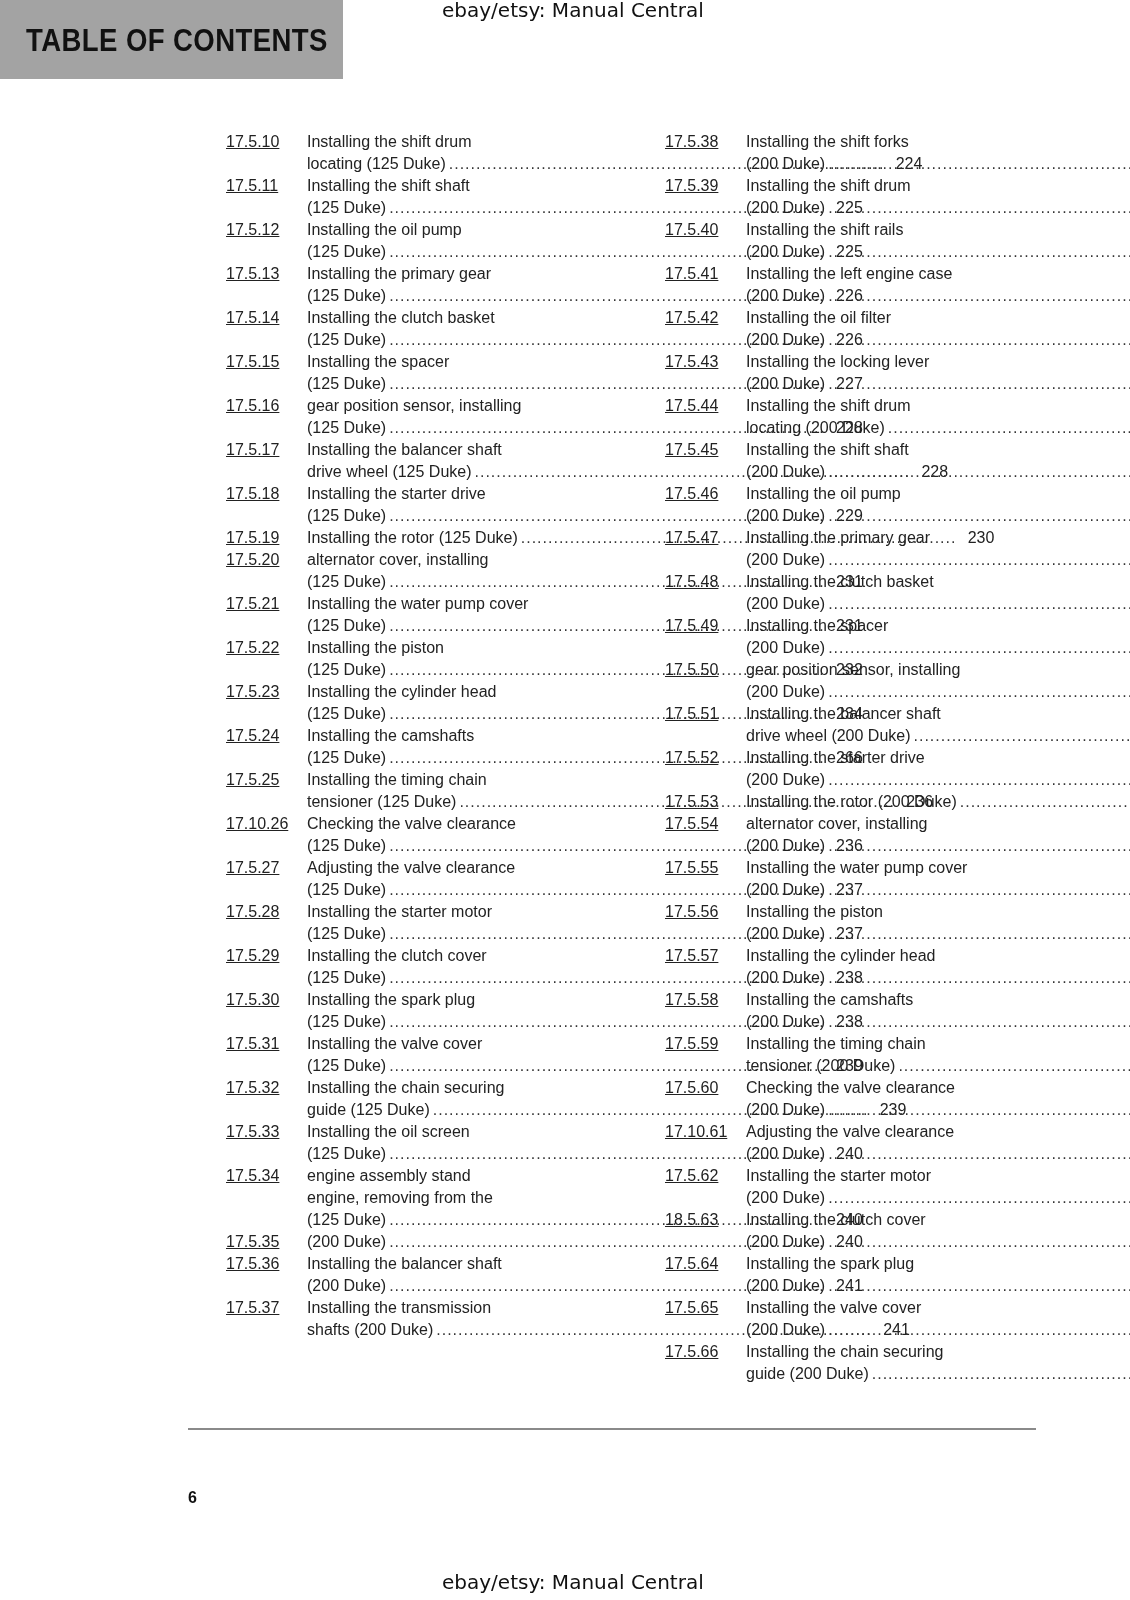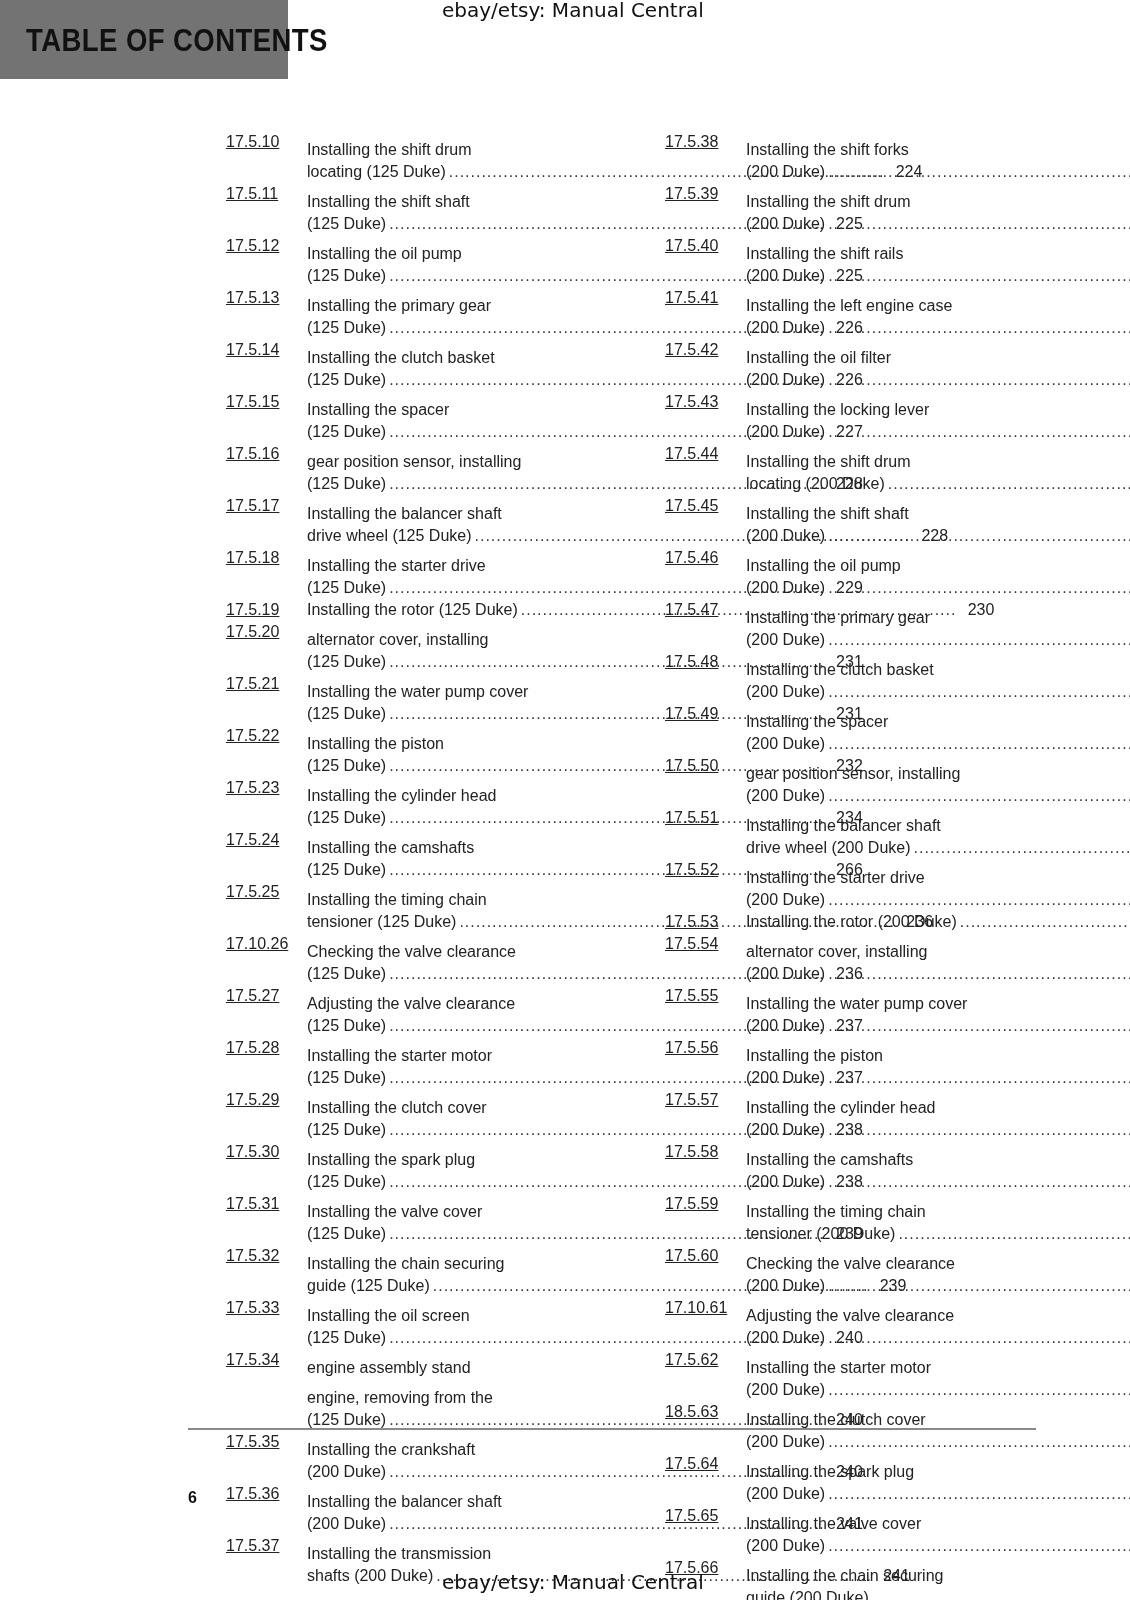--- a/index.html
+++ b/index.html
@@ -1,28 +1,28 @@
 <!DOCTYPE html>
 <html><head>
 <meta charset="utf-8">
 <style>
   html, body { margin:0; padding:0; background:#ffffff; }
   body { width:1130px; height:1600px; position:relative; overflow:hidden; font-family:"Liberation Sans", sans-serif; color:#1a1a1a; }
-  .header-box { position:absolute; left:0; top:0; width:288px; height:79px; background:#737373; }
+  .header-box { position:absolute; left:0; top:0; width:343px; height:79px; background:#a3a3a3; }
   .header-title { position:absolute; left:26px; top:22px; font-family:"Liberation Sans", sans-serif; font-weight:bold; font-size:32px; letter-spacing:0.5px; color:#111; transform:scaleX(0.86); transform-origin:left center; white-space:nowrap; }
   .watermark { position:absolute; font-family:"DejaVu Sans", sans-serif; font-size:20px; color:#111; white-space:nowrap; }
   .wm-top { left:442px; top:-2px; }
   .wm-bottom { left:442px; top:1570px; }
   .col { position:absolute; top:131px; width:372px; }
   .col-left { left:226px; }
   .col-right { left:665px; }
   .entry { position:relative; display:flex; font-size:16px; line-height:22px; color:#222; }
   .entry .num { width:81px; flex:none;text-decoration:underline; }
   .entry .body { flex:1; position:relative; }
-  .entry .line { display:block; white-space:nowrap;margin-top:8px; }
+  .entry .line { display:block; white-space:nowrap; }
   .entry .last { display:flex; align-items:baseline;justify-content:center; }
   .entry .last .txt { white-space:nowrap; }
   .entry .last .dots { flex:1; overflow:hidden; white-space:nowrap; margin:0 4px 0 3px; letter-spacing:1px; color:#333; }
   .entry .last .dots::after { content:"................................................................................"; }
   .entry .last .page { flex:none; width:34px; text-align:right; }
   .rule { position:absolute; left:188px; top:1428px; width:848px; height:2px; background:#8a8a8a; }
   .page-number { position:absolute; left:188px; top:1489px; font-size:16px; font-weight:bold; color:#111; }
 </style>
 </head>
 <body>
@@ -304,21 +304,20 @@
         <div class="last">
           <span class="txt">(125 Duke)</span>
           <span class="dots"></span>
           <span class="page">240</span>
         </div>
       </div>
     </div>
     <div class="entry">
       <span class="num">17.5.35</span>
       <div class="body">
-        <span class="line">Installing the crankshaft</span>
         <div class="last">
           <span class="txt">(200 Duke)</span>
           <span class="dots"></span>
           <span class="page">240</span>
         </div>
       </div>
     </div>
     <div class="entry">
       <span class="num">17.5.36</span>
       <div class="body">

